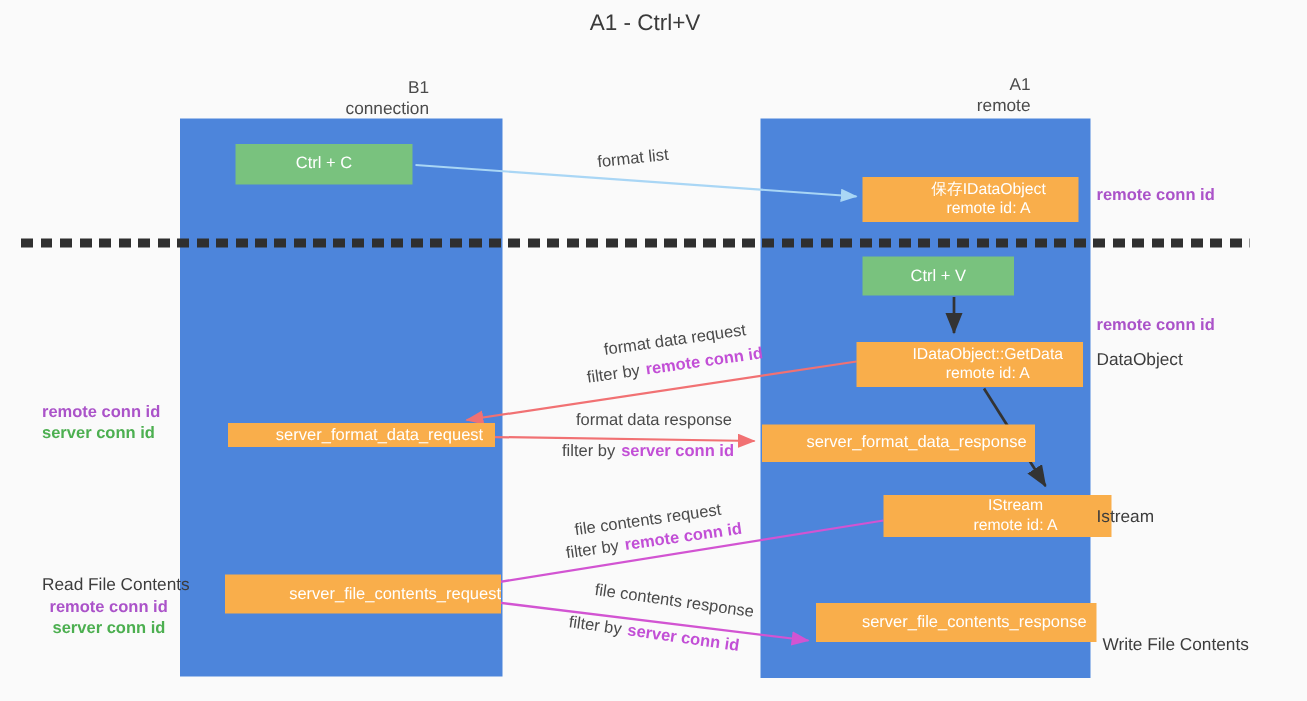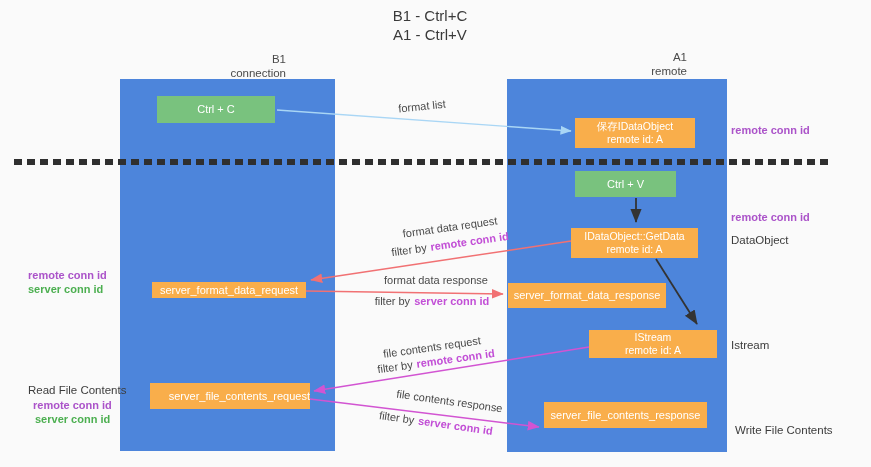--- a/index.html
+++ b/index.html
@@ -15,21 +15,21 @@
   .lifeline{position:absolute;background:#4D85DB;z-index:1;}
 
   .divider{position:absolute;left:14px;top:159px;width:819px;height:6px;z-index:5;
     background:repeating-linear-gradient(90deg,#2f2f2f 0 8px,transparent 8px 13px);}
 
   svg.arrows{position:absolute;left:0;top:0;z-index:2;pointer-events:none;}
 
   .dbox{position:absolute;z-index:3;color:#fff;text-align:center;
     display:flex;flex-direction:column;justify-content:center;}
   .dbox.green{background:#79C27E;font-size:11px;}
-  .dbox.orange{background:#F9AE4B;font-size:11px;}
+  .dbox.orange{background:#F9AE4B;font-size:11px;padding-left:24px;}
   .dbox .l2{font-size:10.5px;line-height:13px;}
   .dbox .l1{line-height:13px;}
 
   .side-label{position:absolute;z-index:4;font-size:11px;white-space:nowrap;}
   .side-label.plain{color:#3c3c3c;font-size:11.5px;}
   .side-label.purple{color:#AB53C9;font-weight:bold;}
   .side-label.greenl{color:#4CAF50;font-weight:bold;}
 
   .flow-label{position:absolute;z-index:4;font-size:11px;color:#4a4a4a;
     text-align:center;white-space:nowrap;}
@@ -38,21 +38,20 @@
   .rot-up{transform:rotate(-8deg);}
   .rot-up-sm{transform:rotate(-6deg);}
   .rot-down{transform:rotate(8deg);}
 </style>
 </head>
 <body>
 
 <div id="canvas">
 
   <div class="title-block">
-    <div>B1 - Ctrl+C</div>
     <div>A1 - Ctrl+V</div>
   </div>
 
   <div class="col-header" style="left:146px;top:52px;">
     <div>B1</div>
     <div>connection</div>
   </div>
   <div class="col-header" style="left:547px;top:50px;">
     <div>A1</div>
     <div>remote</div>

